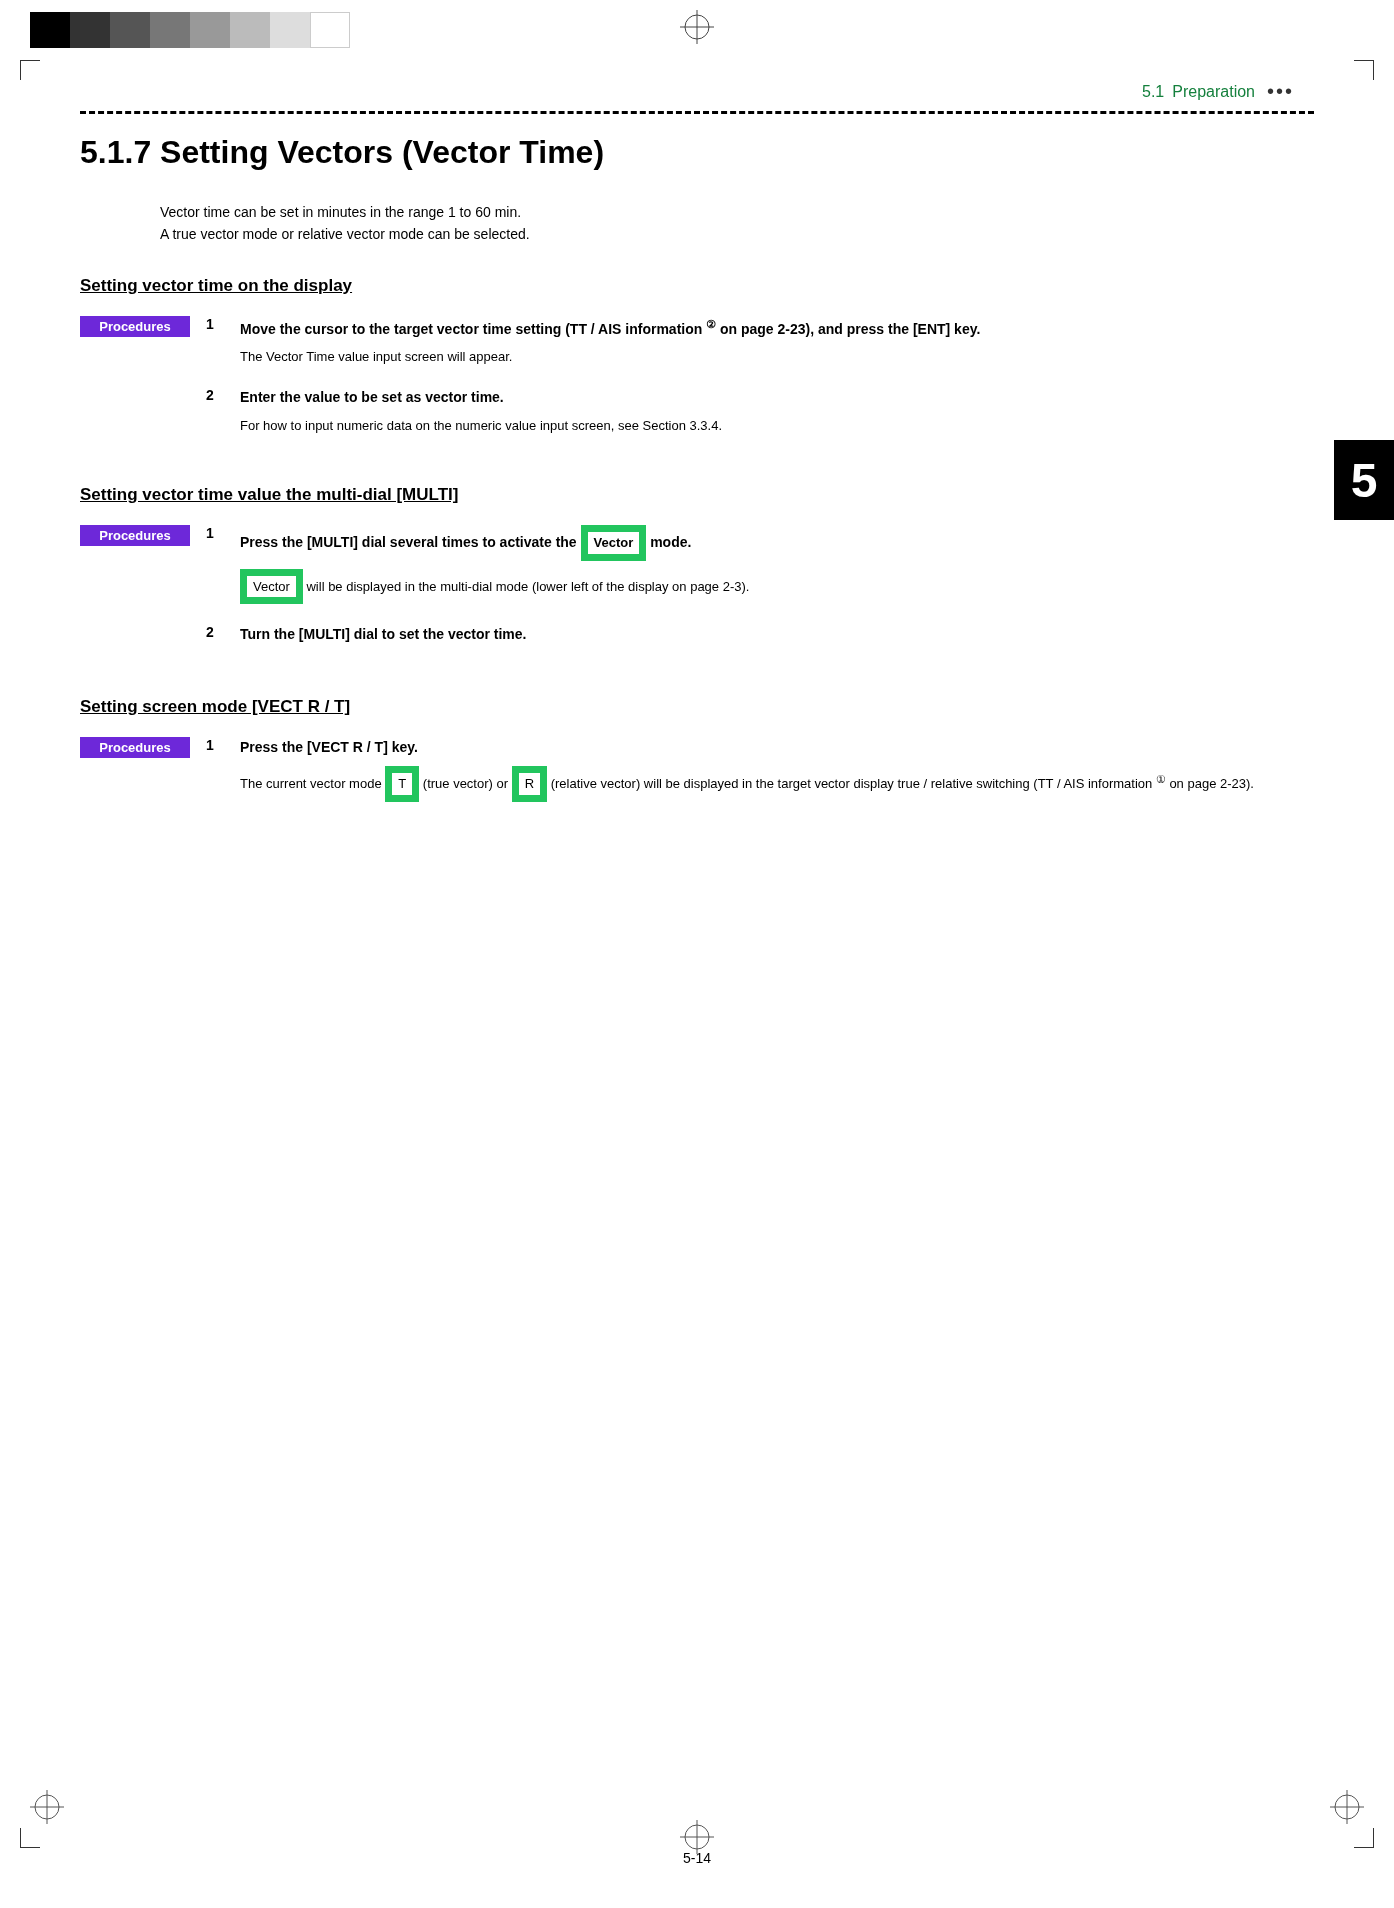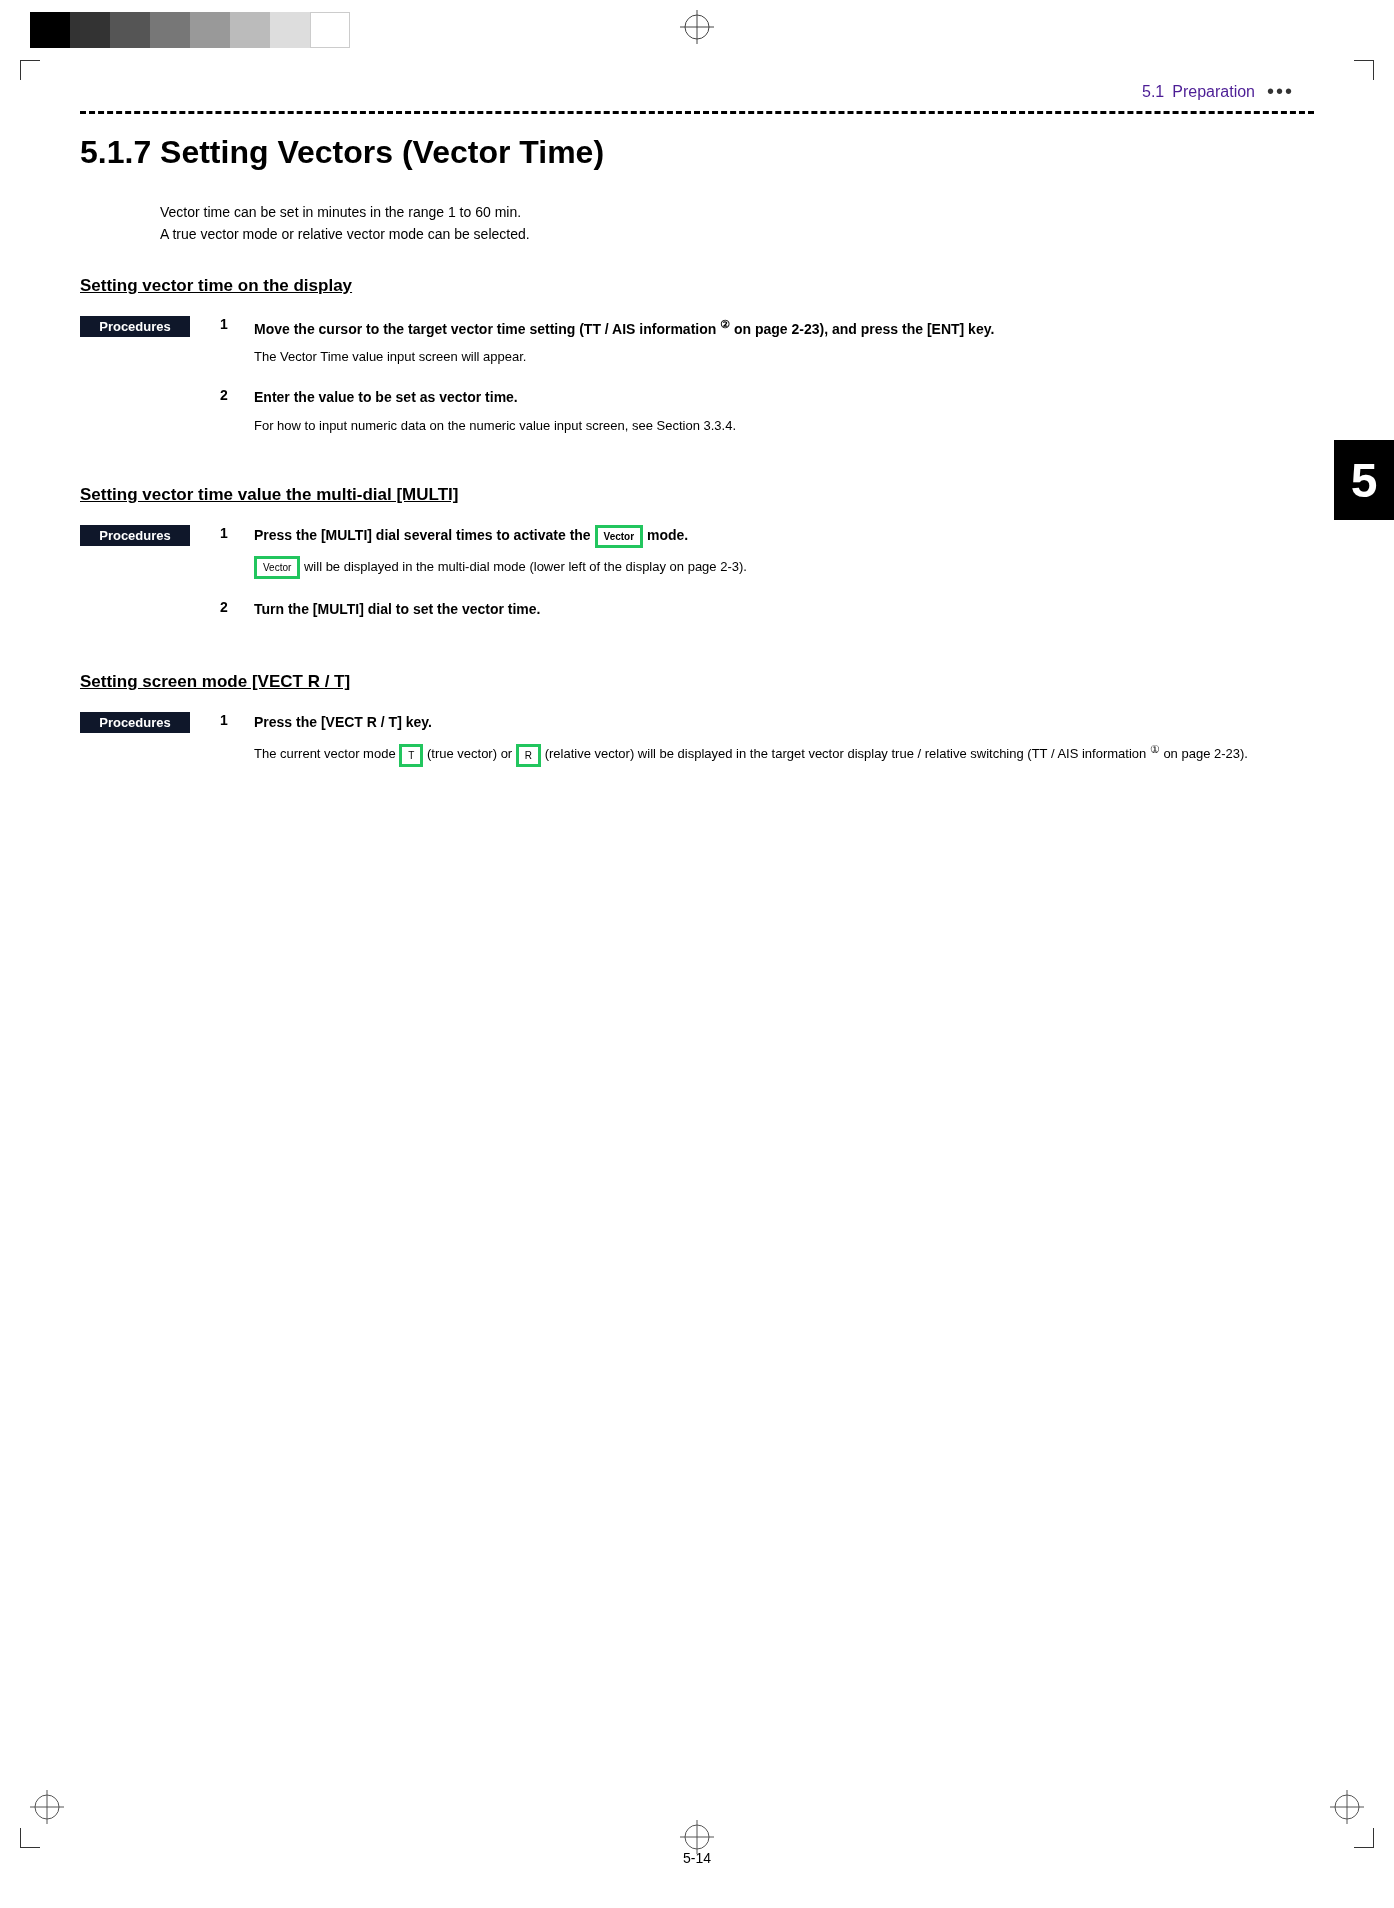--- a/index.html
+++ b/index.html
@@ -92,21 +92,21 @@
       display: flex;
       justify-content: flex-end;
       align-items: center;
       margin-bottom: 8px;
       padding-right: 20px;
       border-bottom: none;
     }
 
     .section-number {
       font-size: 16px;
-      color: #4c1d95;
+      color: #15803d;
       margin-right: 8px;
     }
 
     .dots-icon {
       font-size: 20px;
       color: #333;
       letter-spacing: 2px;
     }
 
     .dashed-line {
@@ -142,26 +142,26 @@
     }
 
     
     .procedure-block {
       display: flex;
       margin-bottom: 20px;
       align-items: flex-start;
     }
 
     .procedures-badge {
-      background: #0f172a;
+      background: #6d28d9;
       color: #fff;
       font-size: 13px;
       font-weight: bold;
       padding: 3px 10px;
-      margin-right: 30px;
+      margin-right: 16px;
       white-space: nowrap;
       flex-shrink: 0;
       min-width: 110px;
       text-align: center;
     }
 
     .procedure-steps {
       flex: 1;
     }
 
@@ -195,23 +195,23 @@
       font-size: 13px;
       color: #000;
       margin-left: 0;
       margin-bottom: 6px;
       line-height: 1.5;
     }
 
     
     .inline-box {
       display: inline-block;
-      border: 3px solid #22c55e;
+      border: 7px solid #22c55e;
       padding: 1px 6px;
-      font-size: 10px;
+      font-size: 13px;
       color: #000;
       background: #fff;
     }
 
     
     .chapter-tab {
       position: absolute;
       right: 0;
       top: 380px;
       width: 60px;

